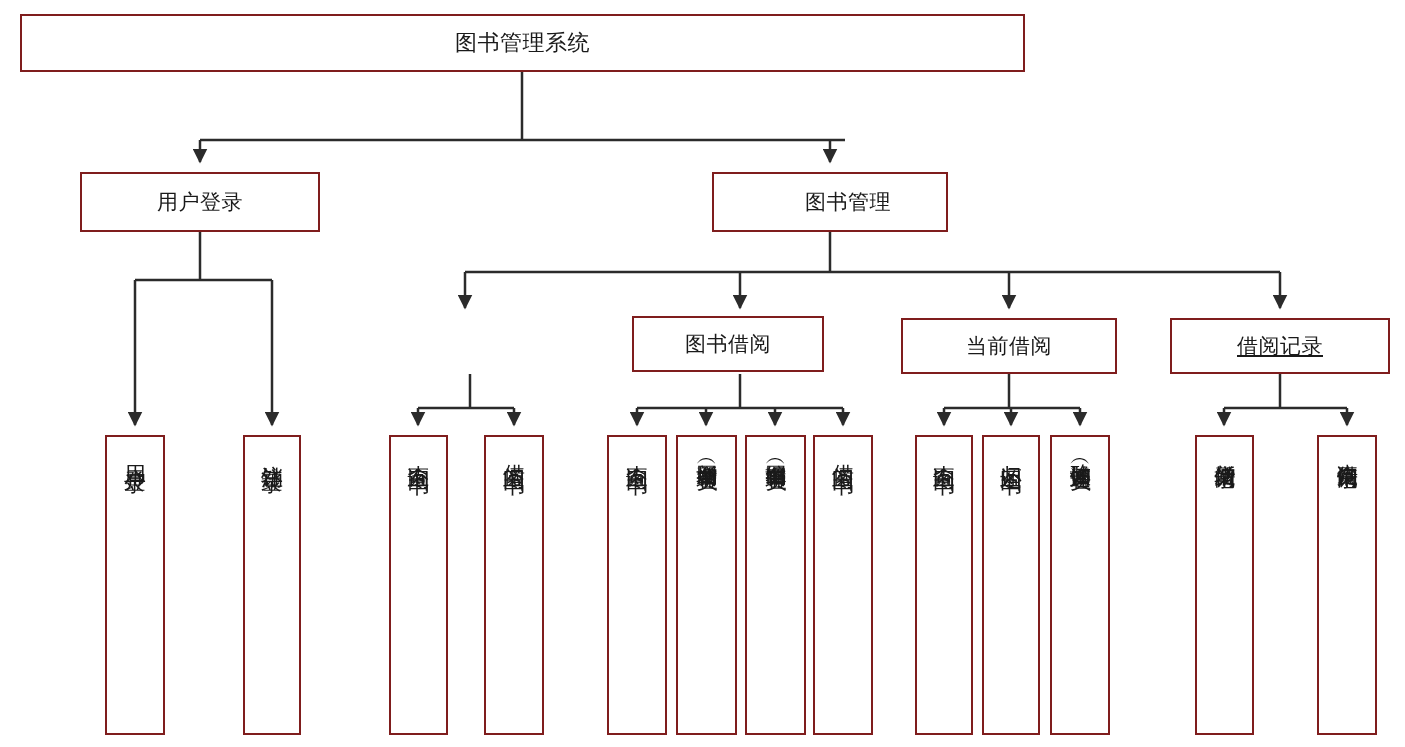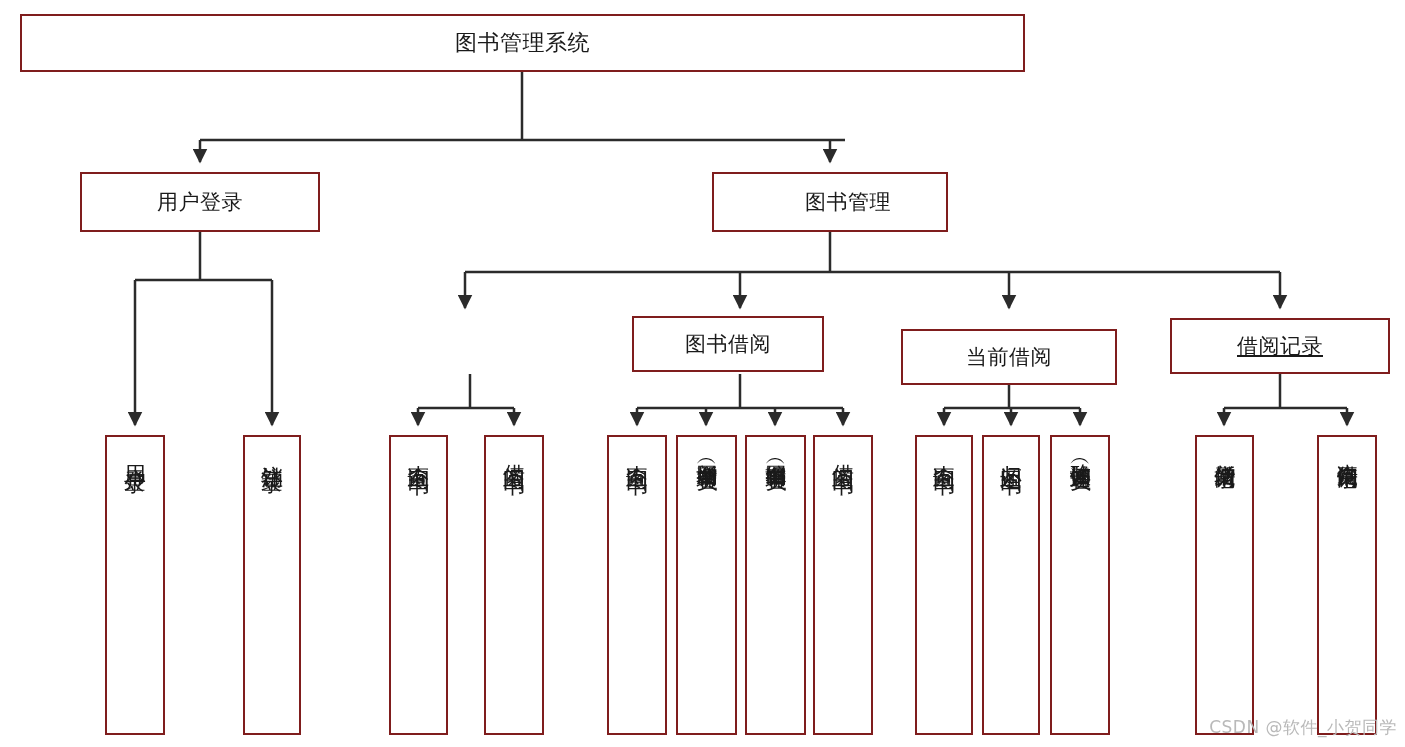--- a/index.html
+++ b/index.html
@@ -140,21 +140,21 @@
   <div class="node h" style="left:80px; top:172px; width:240px; height:60px;">
     <span class="lbl">用户登录</span>
   </div>
   <div class="node h" style="left:712px; top:172px; width:236px; height:60px;padding-left:36px;">
     <span class="lbl">图书管理</span>
   </div>
 
   <div class="node h" style="left:632px; top:316px; width:192px; height:56px;">
     <span class="lbl">图书借阅</span>
   </div>
-  <div class="node h" style="left:901px; top:318px; width:216px; height:56px;margin-top:11px;">
+  <div class="node h" style="left:901px; top:318px; width:216px; height:56px;">
     <span class="lbl">当前借阅</span>
   </div>
   <div class="node h" style="left:1170px; top:318px; width:220px; height:56px;text-decoration:underline;">
     <span class="lbl">借阅记录</span>
   </div>
 
   <div class="node v" style="left:105px; top:435px; width:60px; height:300px;">
     <span class="lbl">用户登录</span>
   </div>
   <div class="node v" style="left:243px; top:435px; width:58px; height:300px;">
@@ -187,15 +187,14 @@
   <div class="node v tight" style="left:1050px; top:435px; width:60px; height:300px;">
     <span class="lbl">确认归还（管理员）</span>
   </div>
   <div class="node v tight" style="left:1195px; top:435px; width:59px; height:300px;">
     <span class="lbl">新增借阅记录</span>
   </div>
   <div class="node v tight" style="left:1317px; top:435px; width:60px; height:300px;">
     <span class="lbl">查询借阅记录</span>
   </div>
 
-  <div class="watermark" style="right:8px; bottom:8px;">CSDN @软件_小贺同学</div>
 
 </div>
 
 </body></html>

